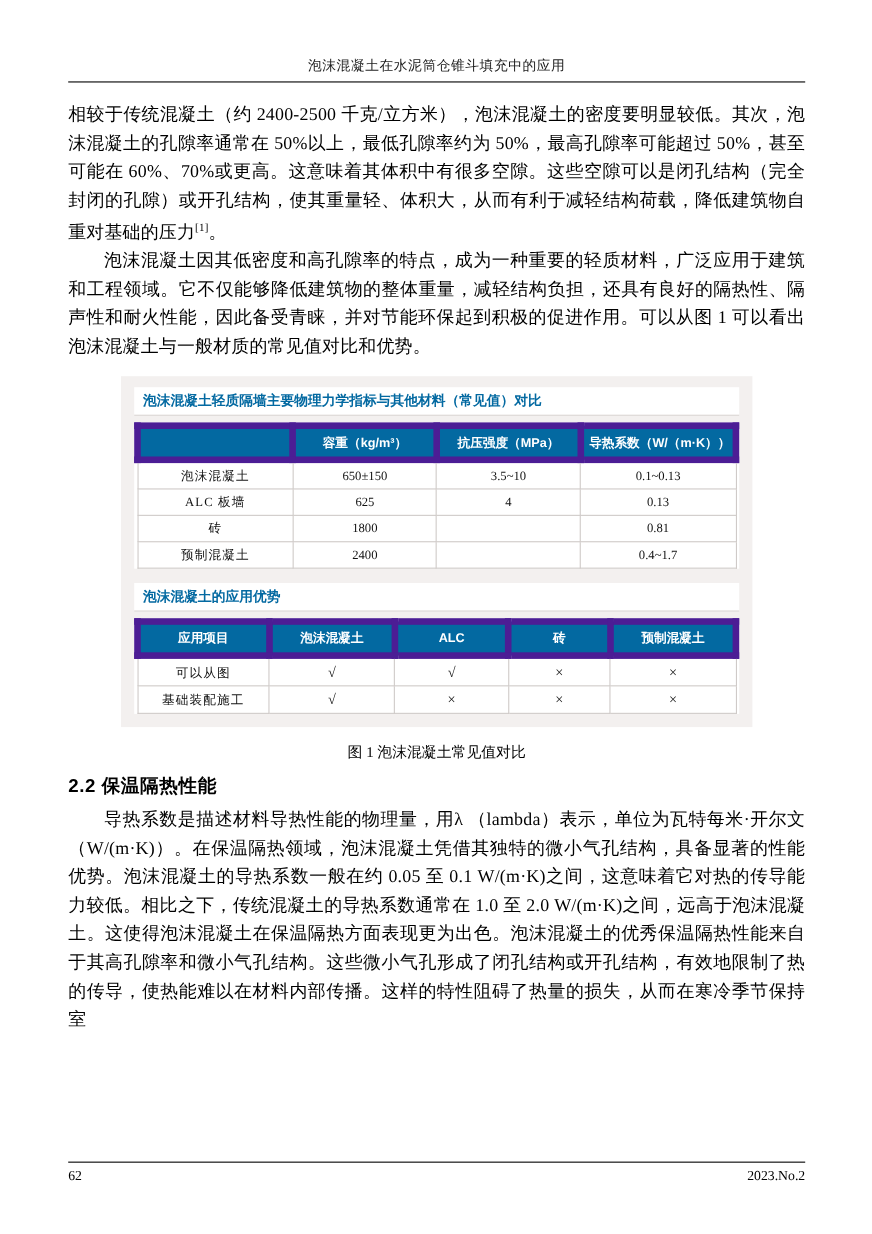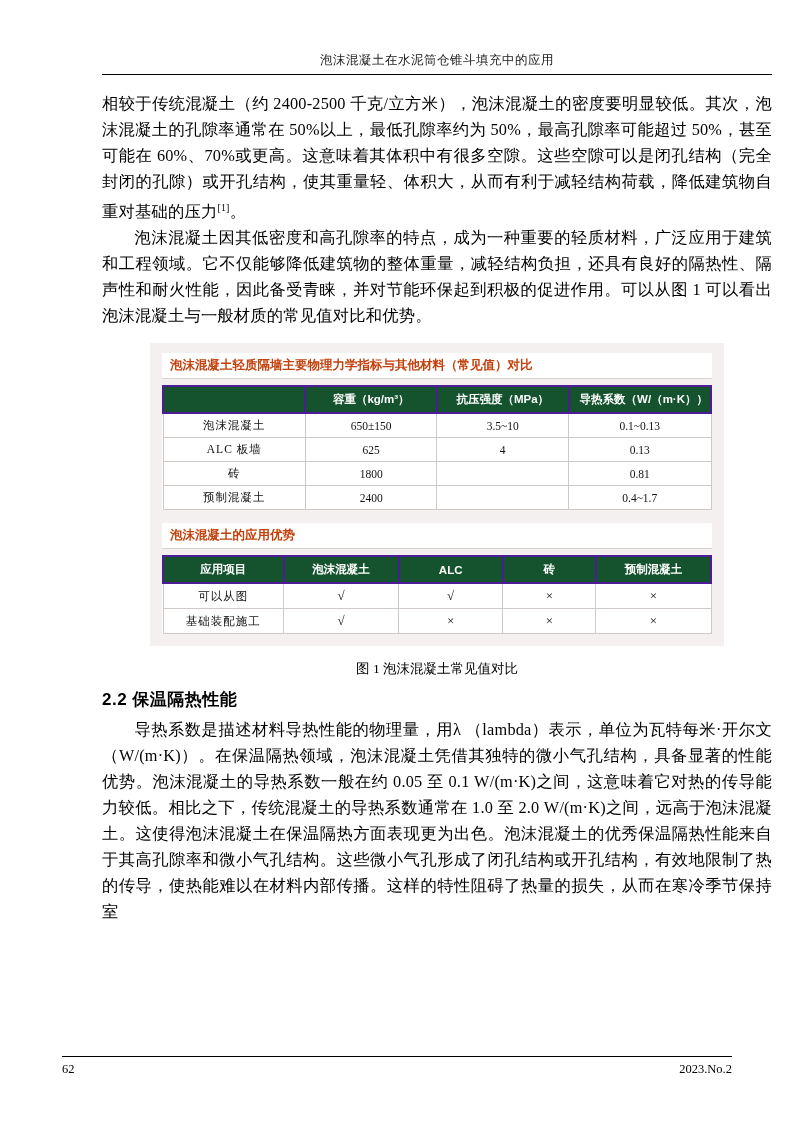--- a/index.html
+++ b/index.html
@@ -16,21 +16,20 @@
     box-sizing: border-box;
     font-family: "Liberation Serif", "DejaVu Serif", serif;
     color: #000;
     overflow: hidden;
   }
   .page-inner {
     position: absolute;
     left: 62px;
     top: 52px;
     width: 670px;
-    margin-left: 40px;
   }
   
   .header {
     text-align: center;
     font-size: 12.5px;
     font-family: "Liberation Serif", serif;
     color: #1a1a1a;
     padding-bottom: 5px;
     letter-spacing: 0.5px;
   }
@@ -63,38 +62,38 @@
     padding: 10px 12px 12px 12px;
     box-sizing: border-box;
   }
   .fig-title {
     background: #ffffff;
     font-size: 12.5px;
     font-weight: bold;
     font-family: "Liberation Sans", sans-serif;
     padding: 4px 8px;
     margin-bottom: 6px;
-    color: #c2410c;
+    color: #0369a1;
     border-bottom: 1px solid #d9d4d2;
   }
   table.t {
     border-collapse: collapse;
     width: 100%;
     background: #ffffff;
     font-size: 11.5px;
     font-family: "Liberation Serif", serif;
   }
   table.t th {
-    background: #14532d;
+    background: #0369a1;
     color: #ffffff;
     font-weight: bold;
     font-family: "Liberation Sans", sans-serif;
     padding: 5px 2px;
     text-align: center;
-    border: 2px solid #4c1d95;
+    border: 6px solid #4c1d95;
     font-size: 11.5px;
   }
   table.t td {
     border: 1px solid #cfcac8;
     text-align: center;
     padding: 4px 2px;
     color: #111;
   }
   table.t td.lbl {
     letter-spacing: 1px;

